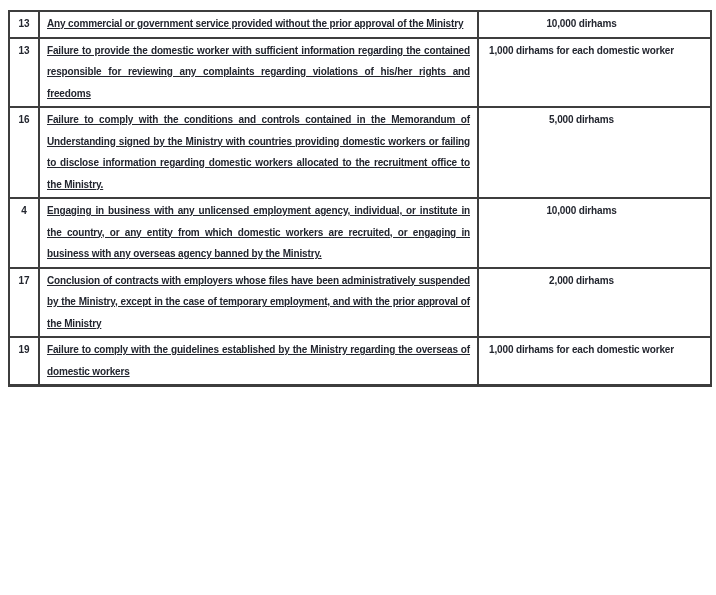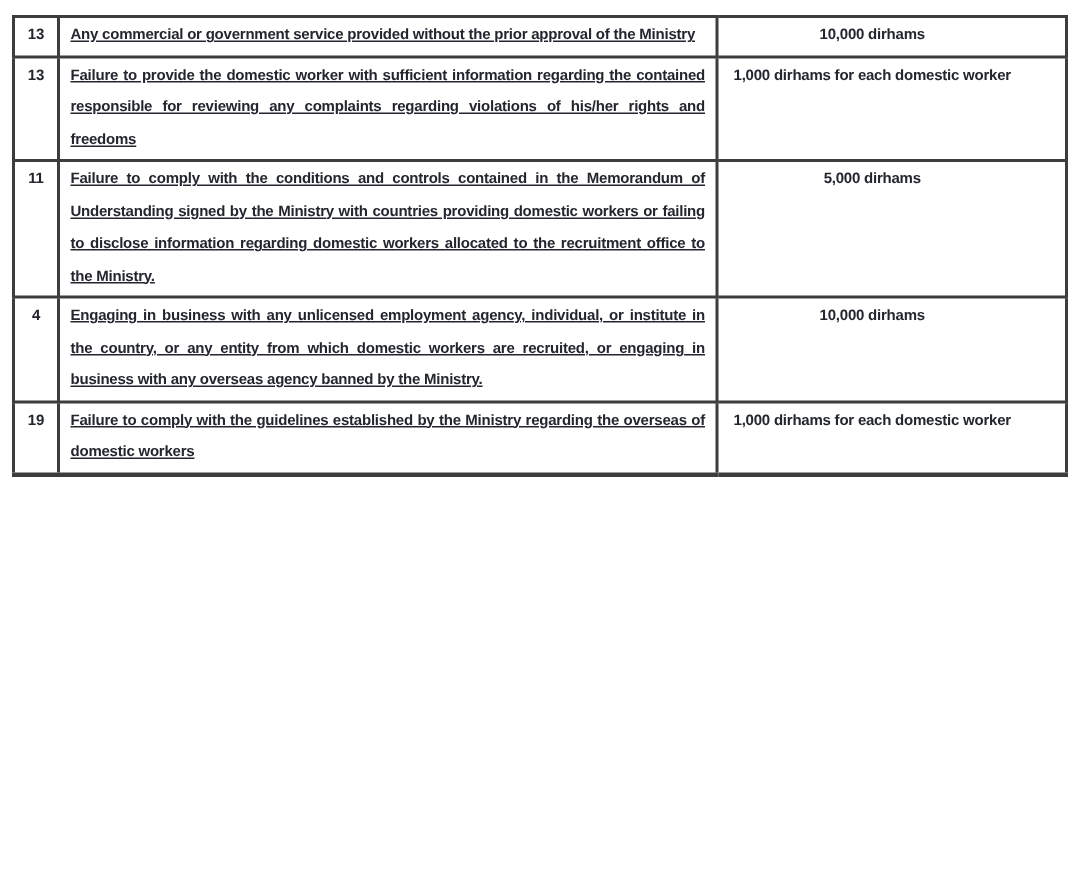--- a/index.html
+++ b/index.html
@@ -67,31 +67,36 @@
     <td class="cell-fine">10,000 dirhams</td>
   </tr>
 
   <tr>
     <td class="cell-no">13</td>
     <td class="cell-violation">Failure to provide the domestic worker with sufficient information regarding the contained responsible for reviewing any complaints regarding violations of his/her rights and freedoms</td>
     <td class="cell-fine">1,000 dirhams for each domestic worker</td>
   </tr>
 
   <tr>
-    <td class="cell-no">11</td>
+    <td class="cell-no">16</td>
     <td class="cell-violation">Failure to comply with the conditions and controls contained in the Memorandum of Understanding signed by the Ministry with countries providing domestic workers or failing to disclose information regarding domestic workers allocated to the recruitment office to the Ministry.</td>
     <td class="cell-fine">5,000 dirhams</td>
   </tr>
 
   <tr>
     <td class="cell-no">4</td>
     <td class="cell-violation">Engaging in business with any unlicensed employment agency, individual, or institute in the country, or any entity from which domestic workers are recruited, or engaging in business with any overseas agency banned by the Ministry.</td>
     <td class="cell-fine">10,000 dirhams</td>
   </tr>
 
+  <tr>
+    <td class="cell-no">17</td>
+    <td class="cell-violation">Conclusion of contracts with employers whose files have been administratively suspended by the Ministry, except in the case of temporary employment, and with the prior approval of the Ministry</td>
+    <td class="cell-fine">2,000 dirhams</td>
+  </tr>
 
   <tr>
     <td class="cell-no">19</td>
     <td class="cell-violation">Failure to comply with the guidelines established by the Ministry regarding the overseas of domestic workers</td>
     <td class="cell-fine">1,000 dirhams for each domestic worker</td>
   </tr>
 
 </tbody>
 </table>
 

